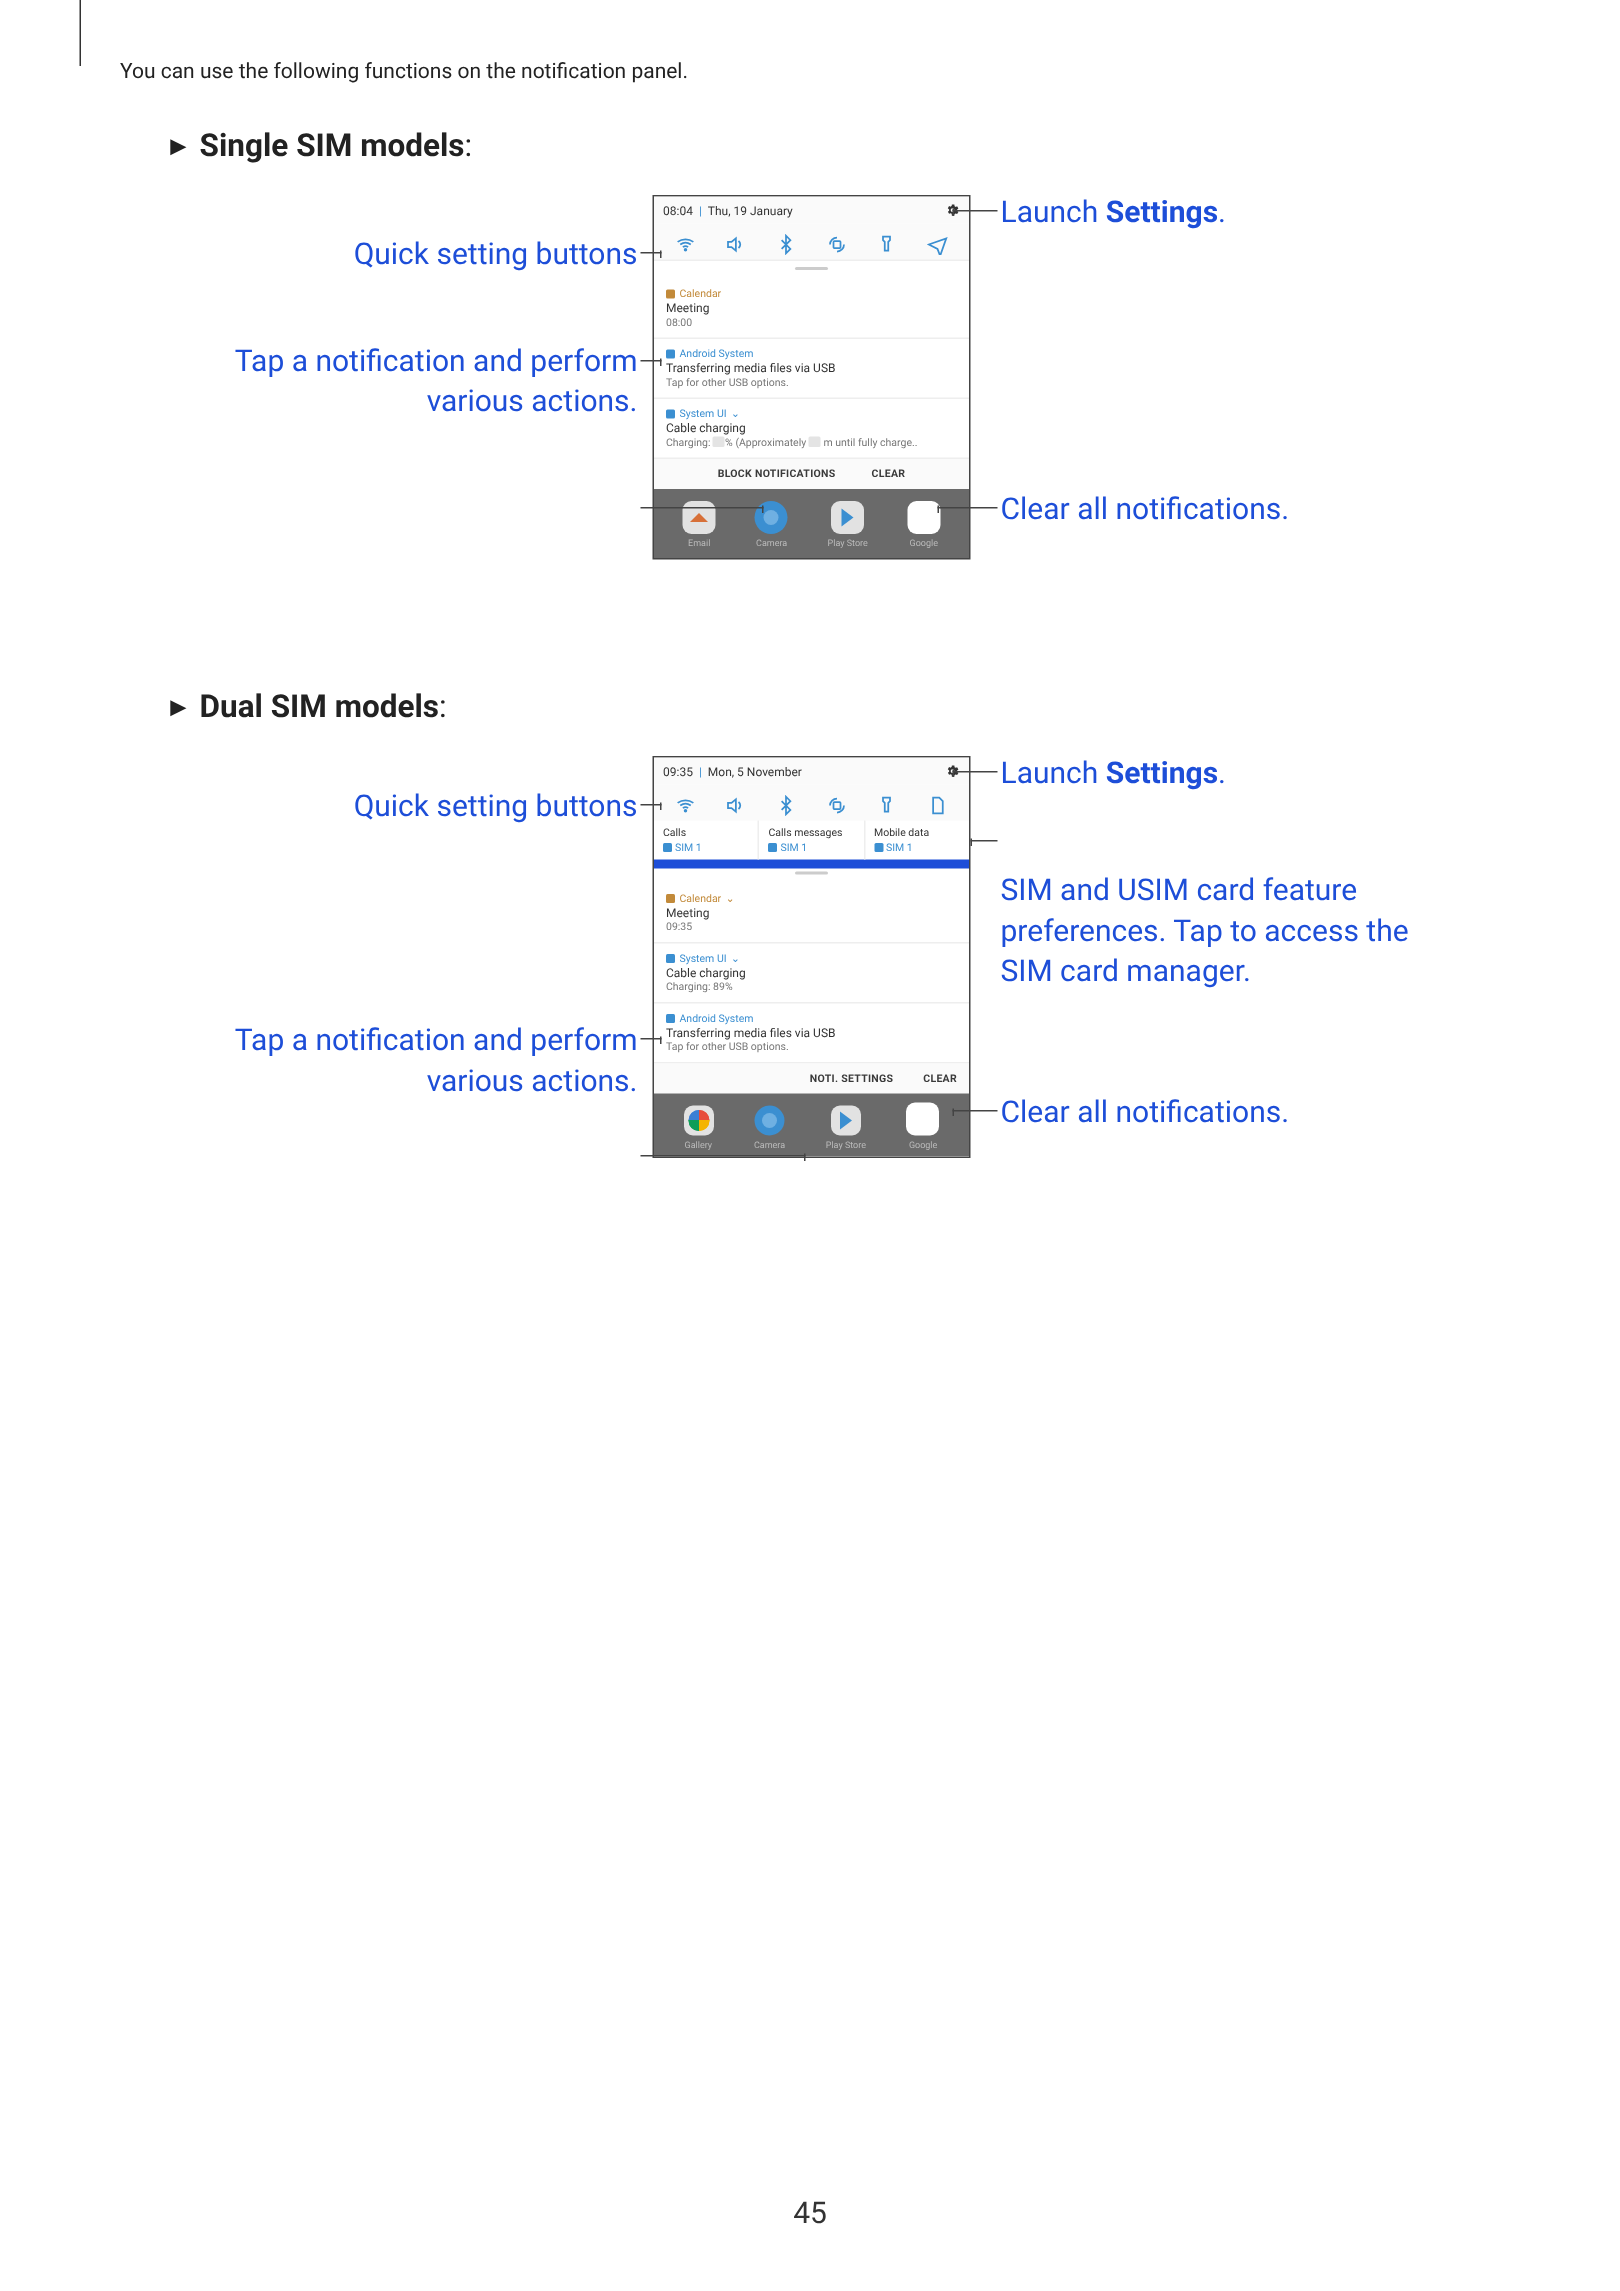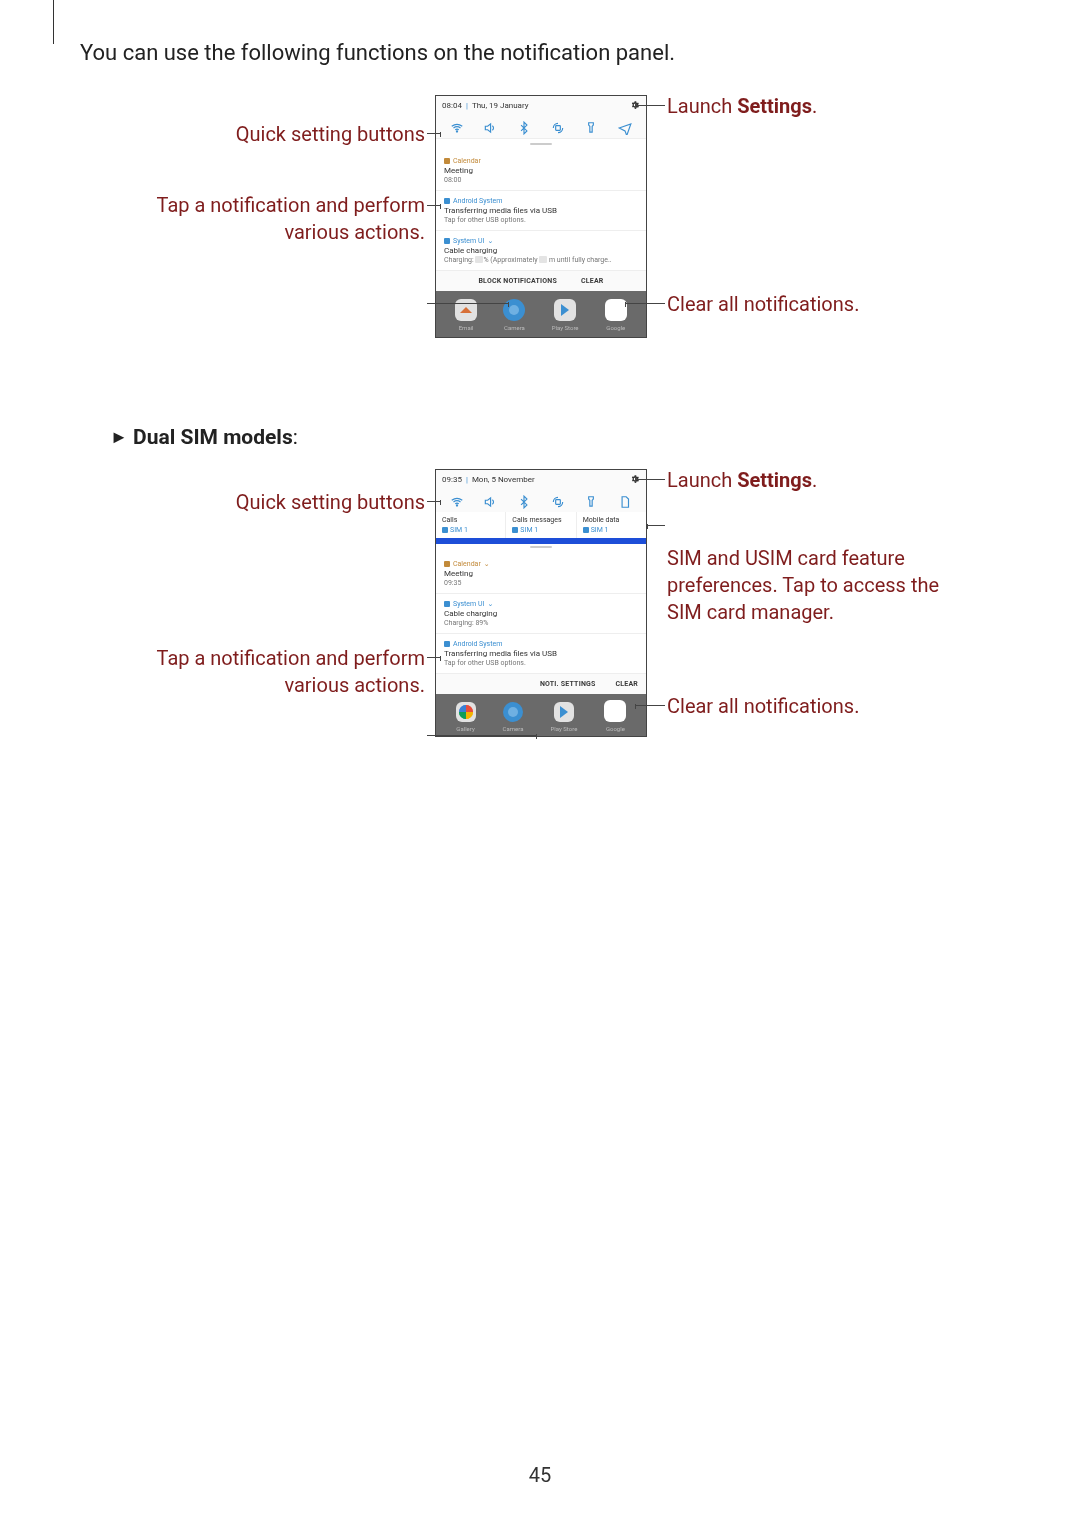--- a/index.html
+++ b/index.html
@@ -17,21 +17,21 @@
     position: relative;
   }
   .header {
     font-size: 21px;
     color: #555;
     margin-left: -10px;
     margin-bottom: 60px;
     font-weight: 400;
   }
   .intro {
-    font-size: 22px;
+    font-size: 14px;
     color: #222;
     margin-bottom: 30px;
   }
   .section-title {
     font-size: 21px;
     color: #222;
     margin: 18px 0 20px 30px;
   }
   .section-title b { font-weight: 700; }
   .arrow-right {
@@ -182,21 +182,21 @@
   }
   .dicon.gallery .flower::before,.dicon.gallery .flower::after{
     content:"";position:absolute;inset:0;border-radius:50%;
     background: conic-gradient(#e74c3c 0 25%,#f4b400 0 50%,#0f9d58 0 75%,#3a7fd5 0);
   }
 
   
   .callout {
     position: absolute;
     font-size: 20px;
-    color: #7f1d1d;
+    color: #1d4ed8;
     line-height: 1.35;
   }
   .callout.left { text-align: right; }
   .callout.right { text-align: left; }
   .callout b { font-weight: 700; }
 
   
   .leader {
     position: absolute;
     height: 0;
@@ -228,20 +228,24 @@
   }
 </style>
 </head>
 <body>
 
 <div class="page-margin"></div>
 
 <div class="page">
   <div class="intro">You can use the following functions on the notification panel.</div>
 
+  <div class="section-title">
+    <span class="arrow-right">►</span>
+    <b>Single SIM models</b><span>:</span>
+  </div>
 
   <div class="figure" id="fig1" style="height:310px;">
 
     <div class="phone" style="position:absolute; left:355px; top:0;">
       <div class="status-bar">
         <div class="status-left">
           <span>08:04</span>
           <span class="status-divider">|</span>
           <span>Thu, 19 January</span>
         </div>

